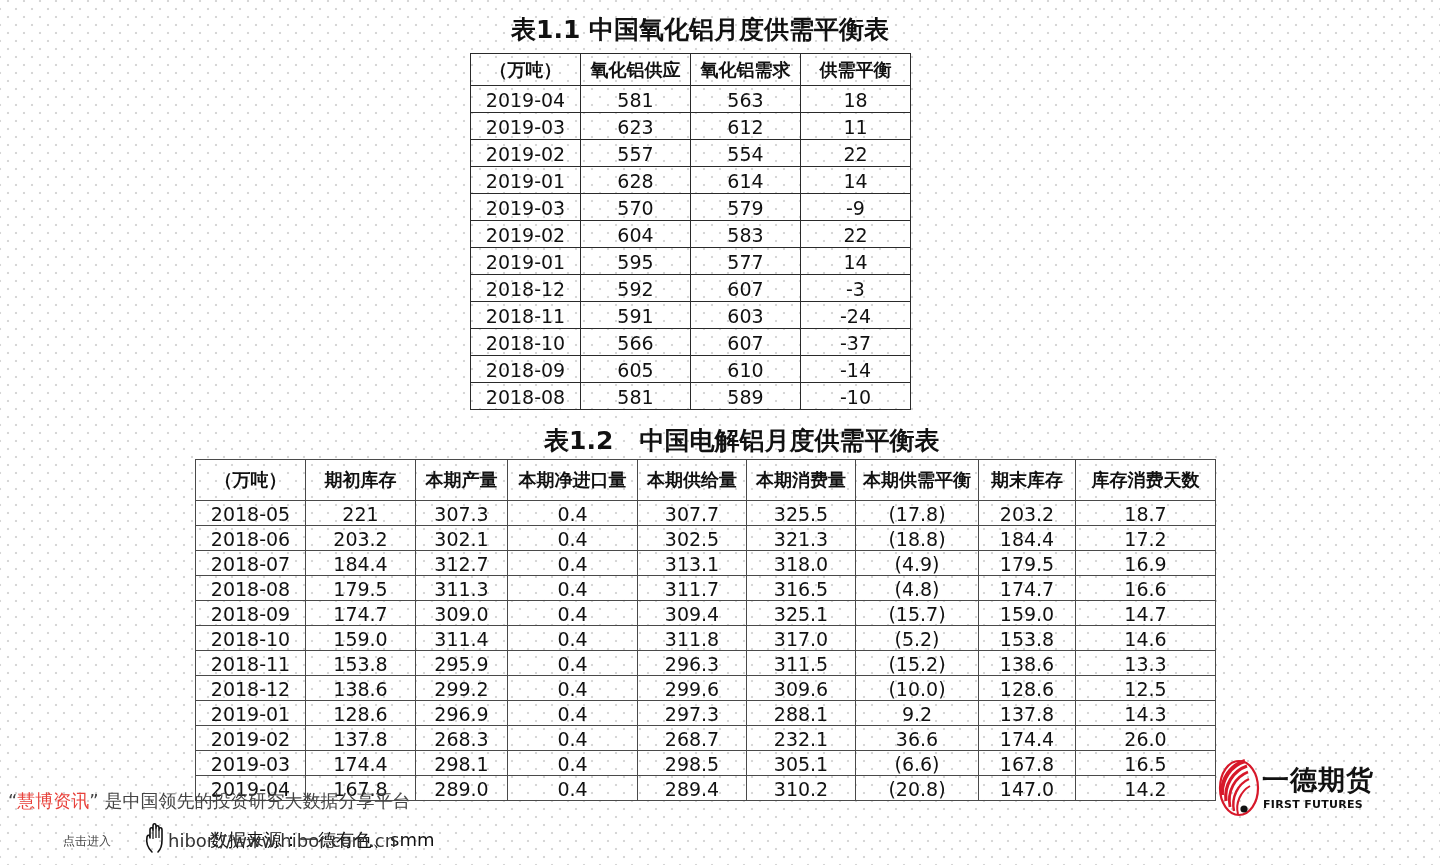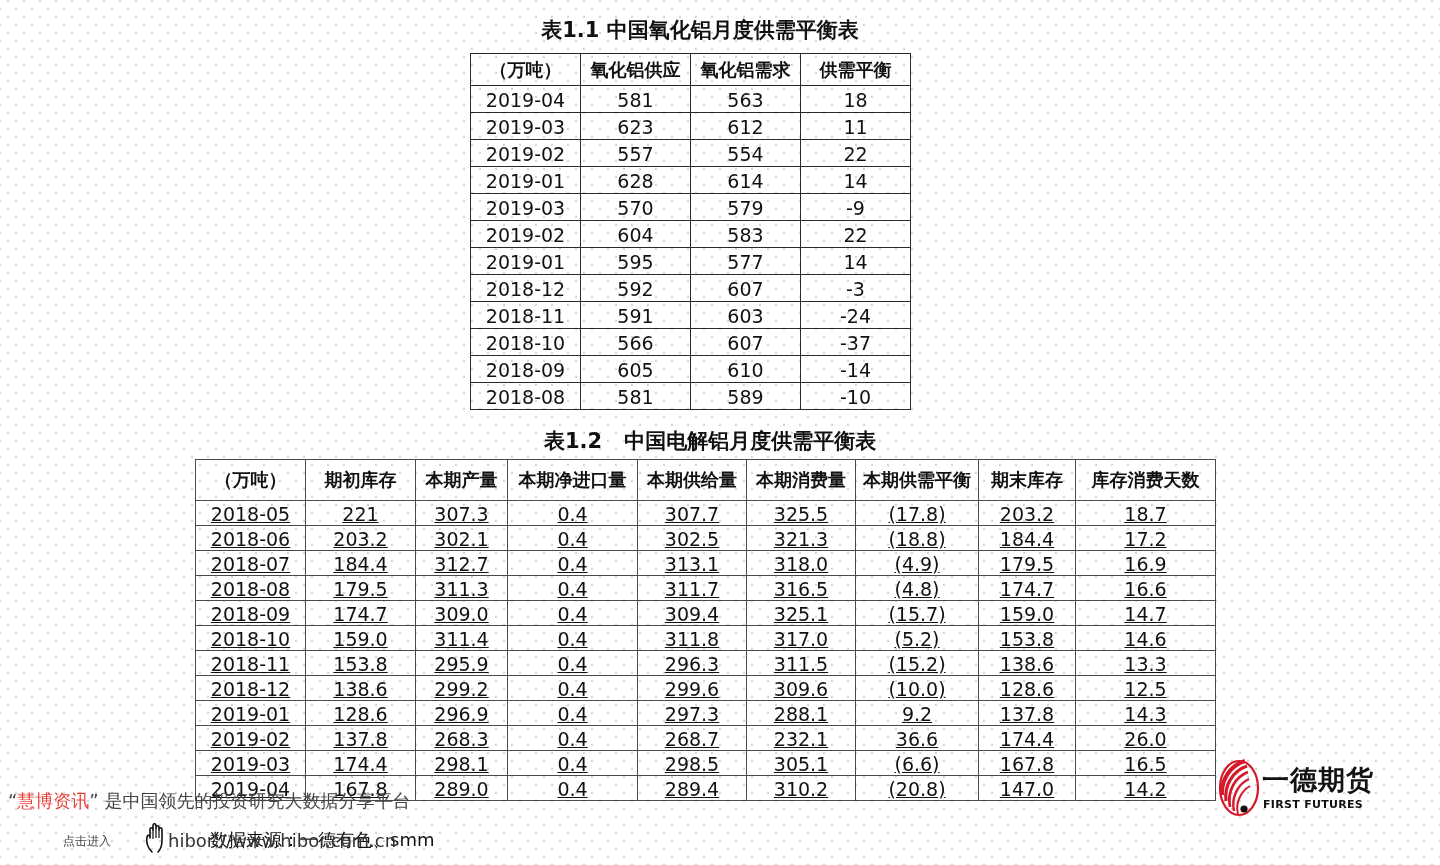--- a/index.html
+++ b/index.html
@@ -8,21 +8,21 @@
     background-color: #ffffff;
     background-image:
       radial-gradient(circle, #d6d6d6 1px, transparent 1.6px),
       radial-gradient(circle, #d6d6d6 1px, transparent 1.6px);
     background-size: 16px 16px, 16px 16px;
     background-position: 0px -7px, -8px 1px;
     font-family: "DejaVu Sans", sans-serif;
     color: #111;
   }
   .title {
-    position: absolute; font-weight: bold; font-size: 21px; color: #111;
+    position: absolute; font-weight: bold; font-size: 25px; color: #111;
     white-space: pre; line-height: 24px;
   }
   #title1 { left: 0; width: 1400px; top: 18px; text-align: center; }
   #title2 { left: 544px; top: 429px; }
 
   table.grid {
     position: absolute; border-collapse: collapse; table-layout: fixed;
     background: transparent;
     padding-left: 8px;
   }
@@ -34,21 +34,21 @@
   table.grid td { font-size: 19px; font-weight: normal; color: #111; padding-top: 2px; }
 
   #t1 { left: 470px; top: 53px; width: 441px; }
   #t1 td, #t1 th { border: 1px solid #2a2a2a; }
   #t1 tr.hdr { height: 32px; }
   #t1 tr.row { height: 27px; }
 
   #t2 { left: 195px; top: 459px; width: 1020px; }
   #t2 td, #t2 th { border: 1px solid #4a4a4a; }
   #t2 tr.hdr { height: 41px; }
-  #t2 tr.row { height: 17px; text-decoration: underline; }
+  #t2 tr.row { height: 17px; }
 
   .wm1 {
     position: absolute; left: 8px; top: 790px; font-size: 18px; color: #444;
     white-space: pre; line-height: 22px;
   }
   .wm1 .red { color: #e8413b; }
   .wm-enter { position: absolute; left: 63px; top: 830px; font-size: 12px; color: #444; line-height: 22px; }
   .wm-hand { position: absolute; left: 144px; top: 822px; width: 24px; height: 34px; }
   .wm-url { position: absolute; left: 168px; top: 830px; font-size: 18px; color: #333; line-height: 22px; white-space: pre; }
   .src { position: absolute; left: 210px; top: 829px; font-size: 18px; color: #111; line-height: 22px; white-space: pre; }

